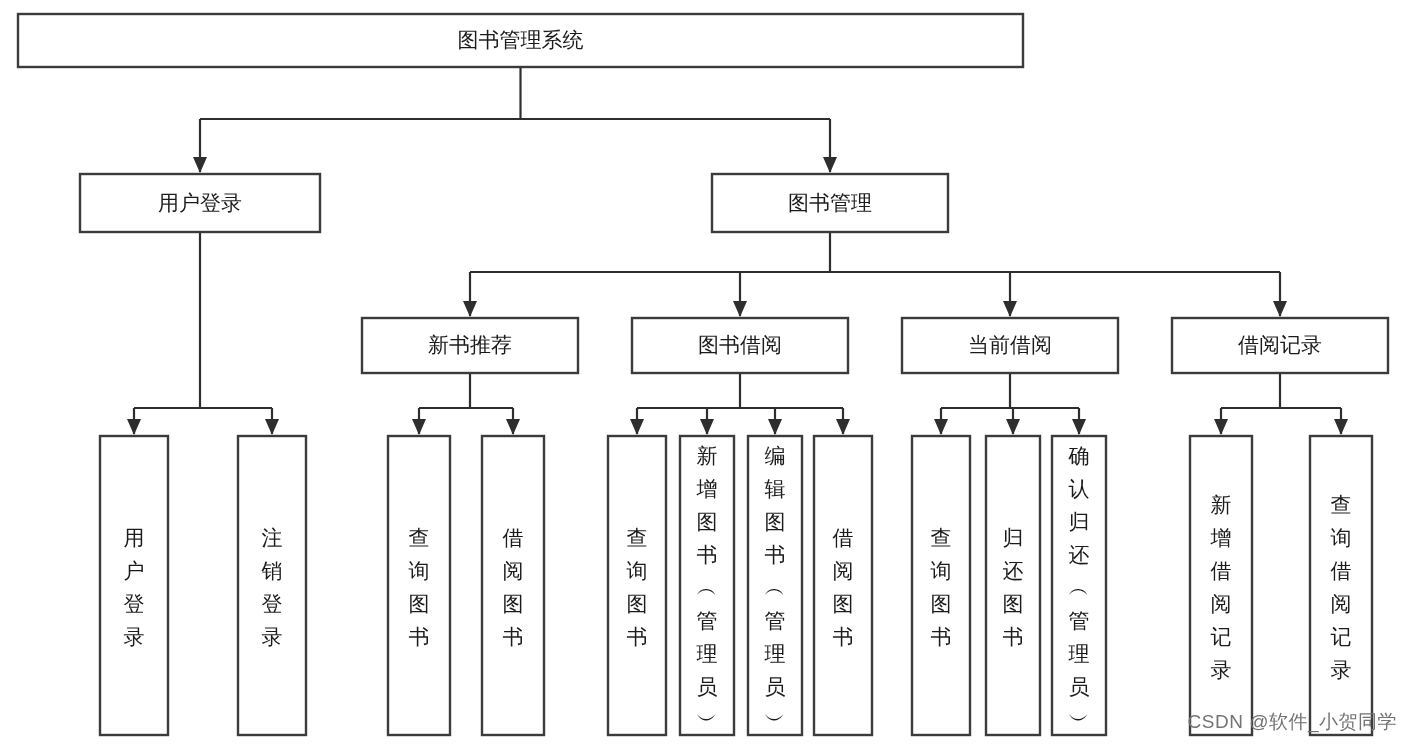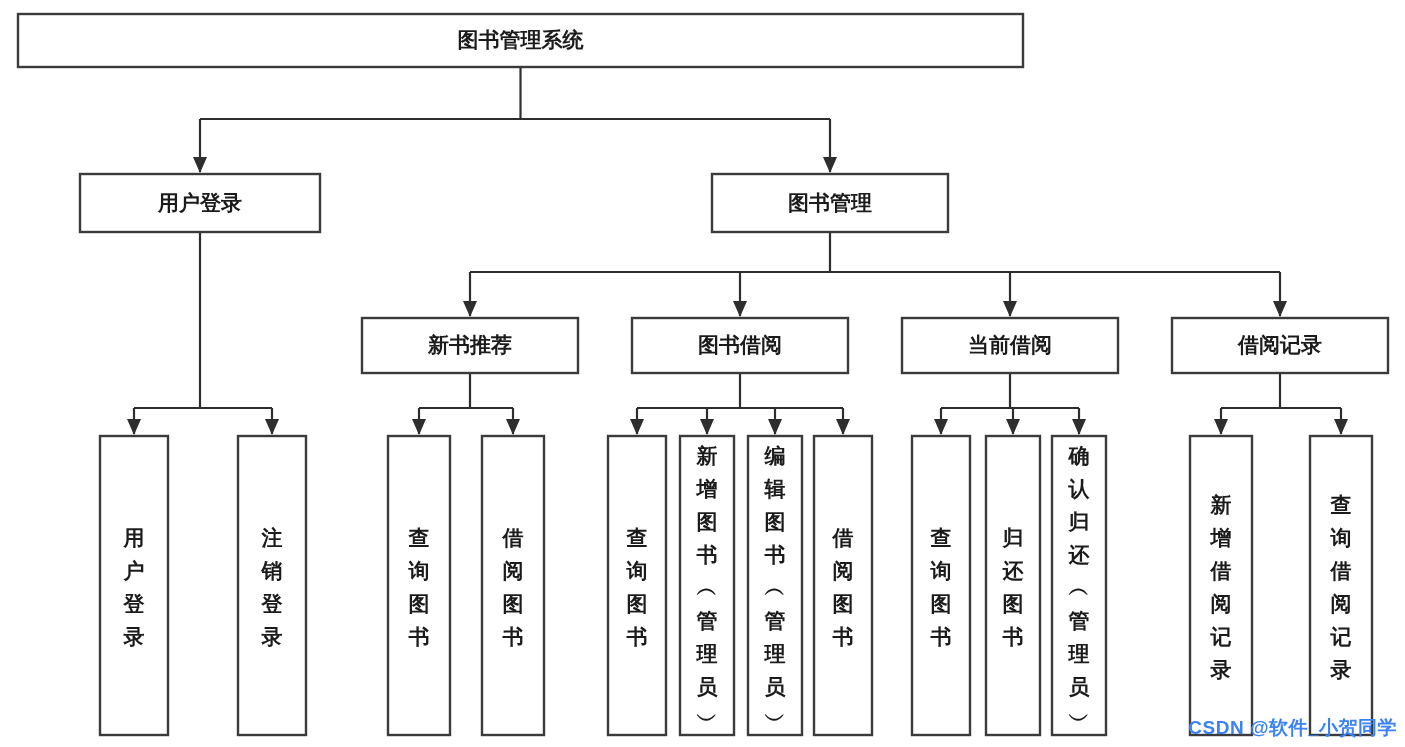--- a/index.html
+++ b/index.html
@@ -11,21 +11,20 @@
     width: 1405px;
     height: 747px;
     font-family: "Liberation Sans", "DejaVu Sans", sans-serif;
     overflow: hidden;
   }
   #diagram-root {
     position: relative;
     width: 1405px;
     height: 747px;
     background: #ffffff;
-    font-weight: bold;
   }
   svg.diagram-canvas {
     position: absolute;
     top: 0; left: 0;
     width: 1405px;
     height: 747px;
     display: block;
   }
   .node-box {
     fill: #ffffff;
@@ -50,24 +49,24 @@
     stroke-width: 2.2;
     fill: none;
   }
   .arrow-head {
     fill: #2e2e2e;
     stroke: none;
   }
   .watermark {
     position: absolute;
     right: 8px;
-    bottom: 6px;
+    bottom: 12px;
     font-family: "Liberation Sans", "DejaVu Sans", sans-serif;
     font-size: 19px;
-    color: #3b82f6;
+    color: #737373;
     letter-spacing: 0.5px;
     white-space: nowrap;
     user-select: none;
   }
 </style>
 </head>
 <body>
 
 <div id="diagram-root">
 

